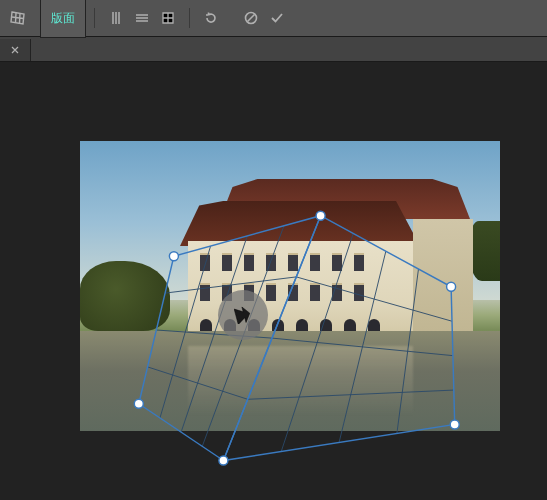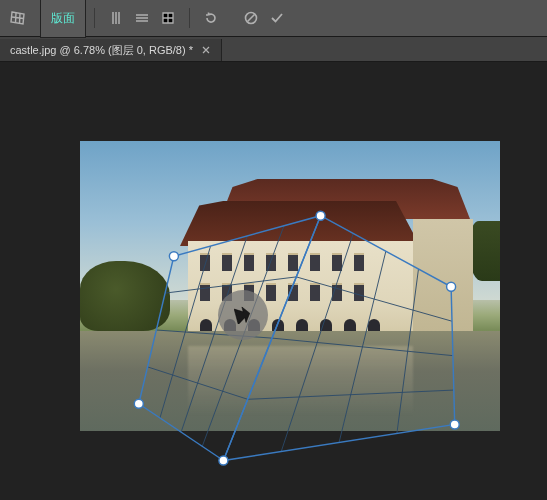--- a/index.html
+++ b/index.html
@@ -76,21 +76,20 @@
   </div>
   <div class="opt-icon">
     <svg width="18" height="18" viewBox="0 0 18 18" fill="none" stroke-width="1.8">
         <path d="M4 9 L7.5 12.5 L14 5"></path>
       </svg>
   </div>
 </div>
 
 <div class="doc-tabs">
   <div class="doc-tab">
-    <span>castle.jpg @ 6.78% (图层 0, RGB/8) *</span>
     <span class="doc-close">
       <svg width="8" height="8" viewBox="0 0 8 8" stroke-width="1.2">
           <path d="M1 1 L7 7 M7 1 L1 7"></path>
         </svg>
     </span>
   </div>
 </div>
 
 <div class="canvas-area">
   <div class="image-frame">

